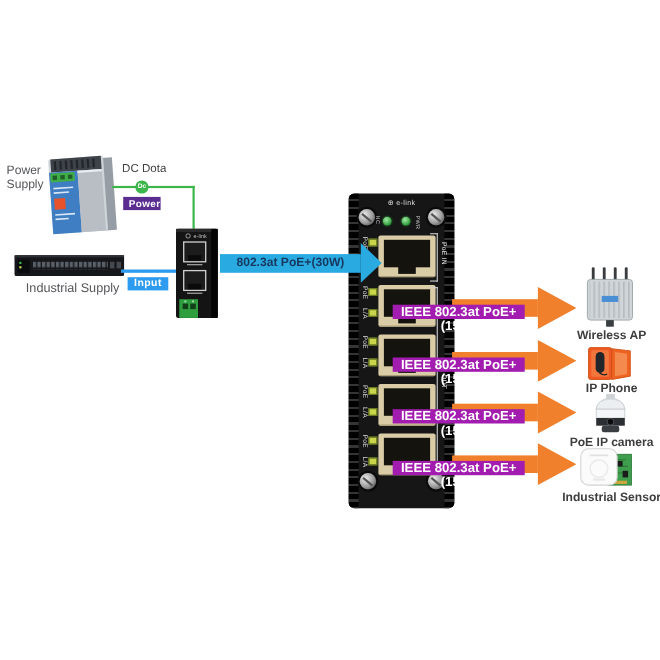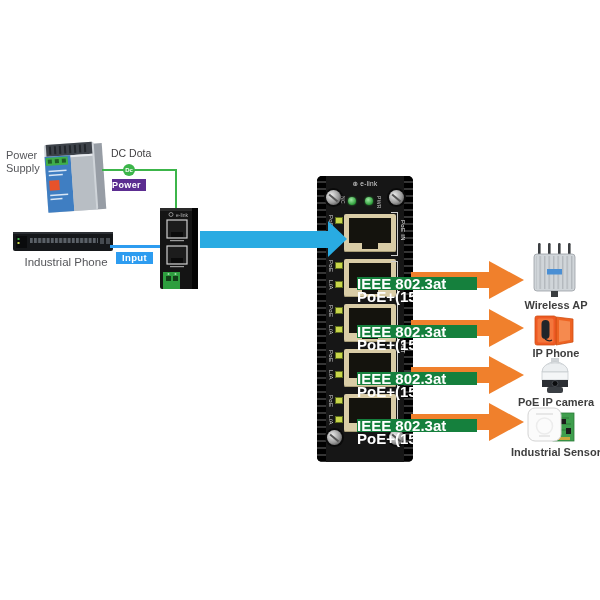--- a/index.html
+++ b/index.html
@@ -7,40 +7,40 @@
           font-family:"Liberation Sans",sans-serif;}
   .abs{position:absolute;}
   .txt{position:absolute;color:#55565a;font-size:11px;line-height:13px;}
   .dev-label{position:absolute;width:110px;text-align:center;font-size:11px;font-weight:bold;color:#3e3e3e;}
 
   
   .gline{position:absolute;background:#3CB54A;}
   .dc-badge{position:absolute;left:123px;top:164px;width:12px;height:12px;border-radius:50%;
             background:#3CB54A;color:#fff;font-size:6px;font-weight:bold;text-align:center;line-height:12px;}
   .power-tag{position:absolute;left:112px;top:179px;width:34px;height:12px;background:#5C2D91;color:#fff;
-             font-size:9px;font-weight:bold;text-align:left;line-height:12px;letter-spacing:.4px;}
+             font-size:9px;font-weight:bold;text-align:right;line-height:12px;letter-spacing:.4px;}
 
   
   .bline{position:absolute;background:#2D9CF0;}
   .data-tag{position:absolute;left:116px;top:252px;width:37px;height:12px;background:#2D9CF0;color:#fff;
             font-size:9.5px;font-weight:bold;text-align:center;line-height:12px;letter-spacing:.4px;}
 
   
   .blue-tail{position:absolute;left:200px;top:231px;width:128px;height:17px;background:#29ABE2;}
   .blue-head{position:absolute;left:328px;top:221px;width:0;height:0;
              border-left:19px solid #29ABE2;border-top:18px solid transparent;border-bottom:18px solid transparent;}
   .blue-arrow-label{position:absolute;left:202px;top:233px;width:124px;text-align:center;
                     font-size:11px;font-weight:bold;color:#17375E;}
 
   
   .o-tail{position:absolute;left:411px;width:78px;height:16px;background:#F0802C;}
   .o-head{position:absolute;left:489px;width:0;height:0;
           border-left:35px solid #F0802C;border-top:19px solid transparent;border-bottom:19px solid transparent;}
-  .o-label{position:absolute;left:357px;width:120px;height:13px;background:#15803d;color:#fff;
-           font-size:15px;font-weight:bold;line-height:13px;}
+  .o-label{position:absolute;left:357px;width:120px;height:13px;background:#a21caf;color:#fff;
+           font-size:12px;font-weight:bold;text-align:center;line-height:13px;}
 
   
   #switch{position:absolute;left:317px;top:176px;width:96px;height:286px;background:#161616;border-radius:5px;}
   .rib{position:absolute;top:0;width:9px;height:100%;
        background:repeating-linear-gradient(180deg,#000 0 5px,#353535 5px 7px);}
   .rib.left{left:0;border-radius:5px 0 0 5px;}
   .rib.right{right:0;border-radius:0 5px 5px 0;}
   .screw{position:absolute;width:15px;height:15px;border-radius:50%;
          background:radial-gradient(circle at 35% 35%,#eee,#999 55%,#444 90%);box-shadow:0 0 0 2px #0a0a0a;}
   .screw::after{content:"";position:absolute;left:2px;top:7px;width:11px;height:1.5px;background:#555;transform:rotate(40deg);}
@@ -107,21 +107,21 @@
     </defs>
     <rect x="0" y="3" width="100" height="19" rx="2" fill="#15171a"></rect>
     <rect x="0" y="3" width="100" height="2" fill="#2c2f34"></rect>
     <rect x="3" y="7" width="11" height="12" fill="#0a0b0d"></rect>
     <rect x="4.5" y="9" width="2" height="2" fill="#3fae49"></rect>
     <rect x="4.5" y="13" width="2" height="2" fill="#c9d64b"></rect>
     <rect x="17" y="9" width="68" height="7" fill="url(#pp)"></rect>
     <rect x="87" y="9" width="4" height="6" fill="#454a50"></rect>
     <rect x="93" y="9" width="4" height="6" fill="#454a50"></rect>
   </svg>
-  <div class="txt" style="left:14px;top:256px;width:104px;text-align:center;font-size:11.5px;">Industrial Phone</div>
+  <div class="txt" style="left:14px;top:256px;width:104px;text-align:center;font-size:11.5px;">Industrial Supply</div>
 
   <div class="bline" style="left:110px;top:245px;width:52px;height:3px;"></div>
   <div class="data-tag">Input</div>
 
   <svg class="abs" style="left:159px;top:206px;" width="42" height="86" viewBox="0 0 42 86">
     <rect x="1" y="2" width="38" height="81" rx="2" fill="#141414"></rect>
     <rect x="33" y="2" width="6" height="81" fill="#040404"></rect>
     <rect x="1" y="2" width="32" height="3" fill="#2a2a2a"></rect>
     <circle cx="12" cy="8.5" r="2" fill="none" stroke="#bbb" stroke-width="0.7"></circle>
     <text x="23" y="10.5" font-size="5" fill="#bbb" text-anchor="middle">e-link</text>
@@ -205,20 +205,21 @@
     <div class="vtext" style="left:83px;top:44px;color:#eee;">PoE IN</div>
 
     <div class="bracket" style="left:80px;top:85px;width:1px;height:171px;"></div>
     <div class="bracket" style="left:74px;top:85px;width:7px;height:1px;"></div>
     <div class="bracket" style="left:74px;top:255px;width:7px;height:1px;"></div>
     <div class="vtext" style="left:83px;top:150px;color:#eee;">PoE OUT</div>
   </div>
 
   <div class="blue-tail"></div>
   <div class="blue-head"></div>
+  <div class="blue-arrow-label">802.3at PoE+(30W)</div>
 
   <div class="o-tail" style="top:272px;"></div>
   <div class="o-head" style="top:261px;"></div>
   <div class="o-label" style="top:277px;">IEEE 802.3at PoE+(15W)</div>
 
   <div class="o-tail" style="top:320px;"></div>
   <div class="o-head" style="top:309px;"></div>
   <div class="o-label" style="top:325px;">IEEE 802.3at PoE+(15W)</div>
 
   <div class="o-tail" style="top:367px;"></div>

